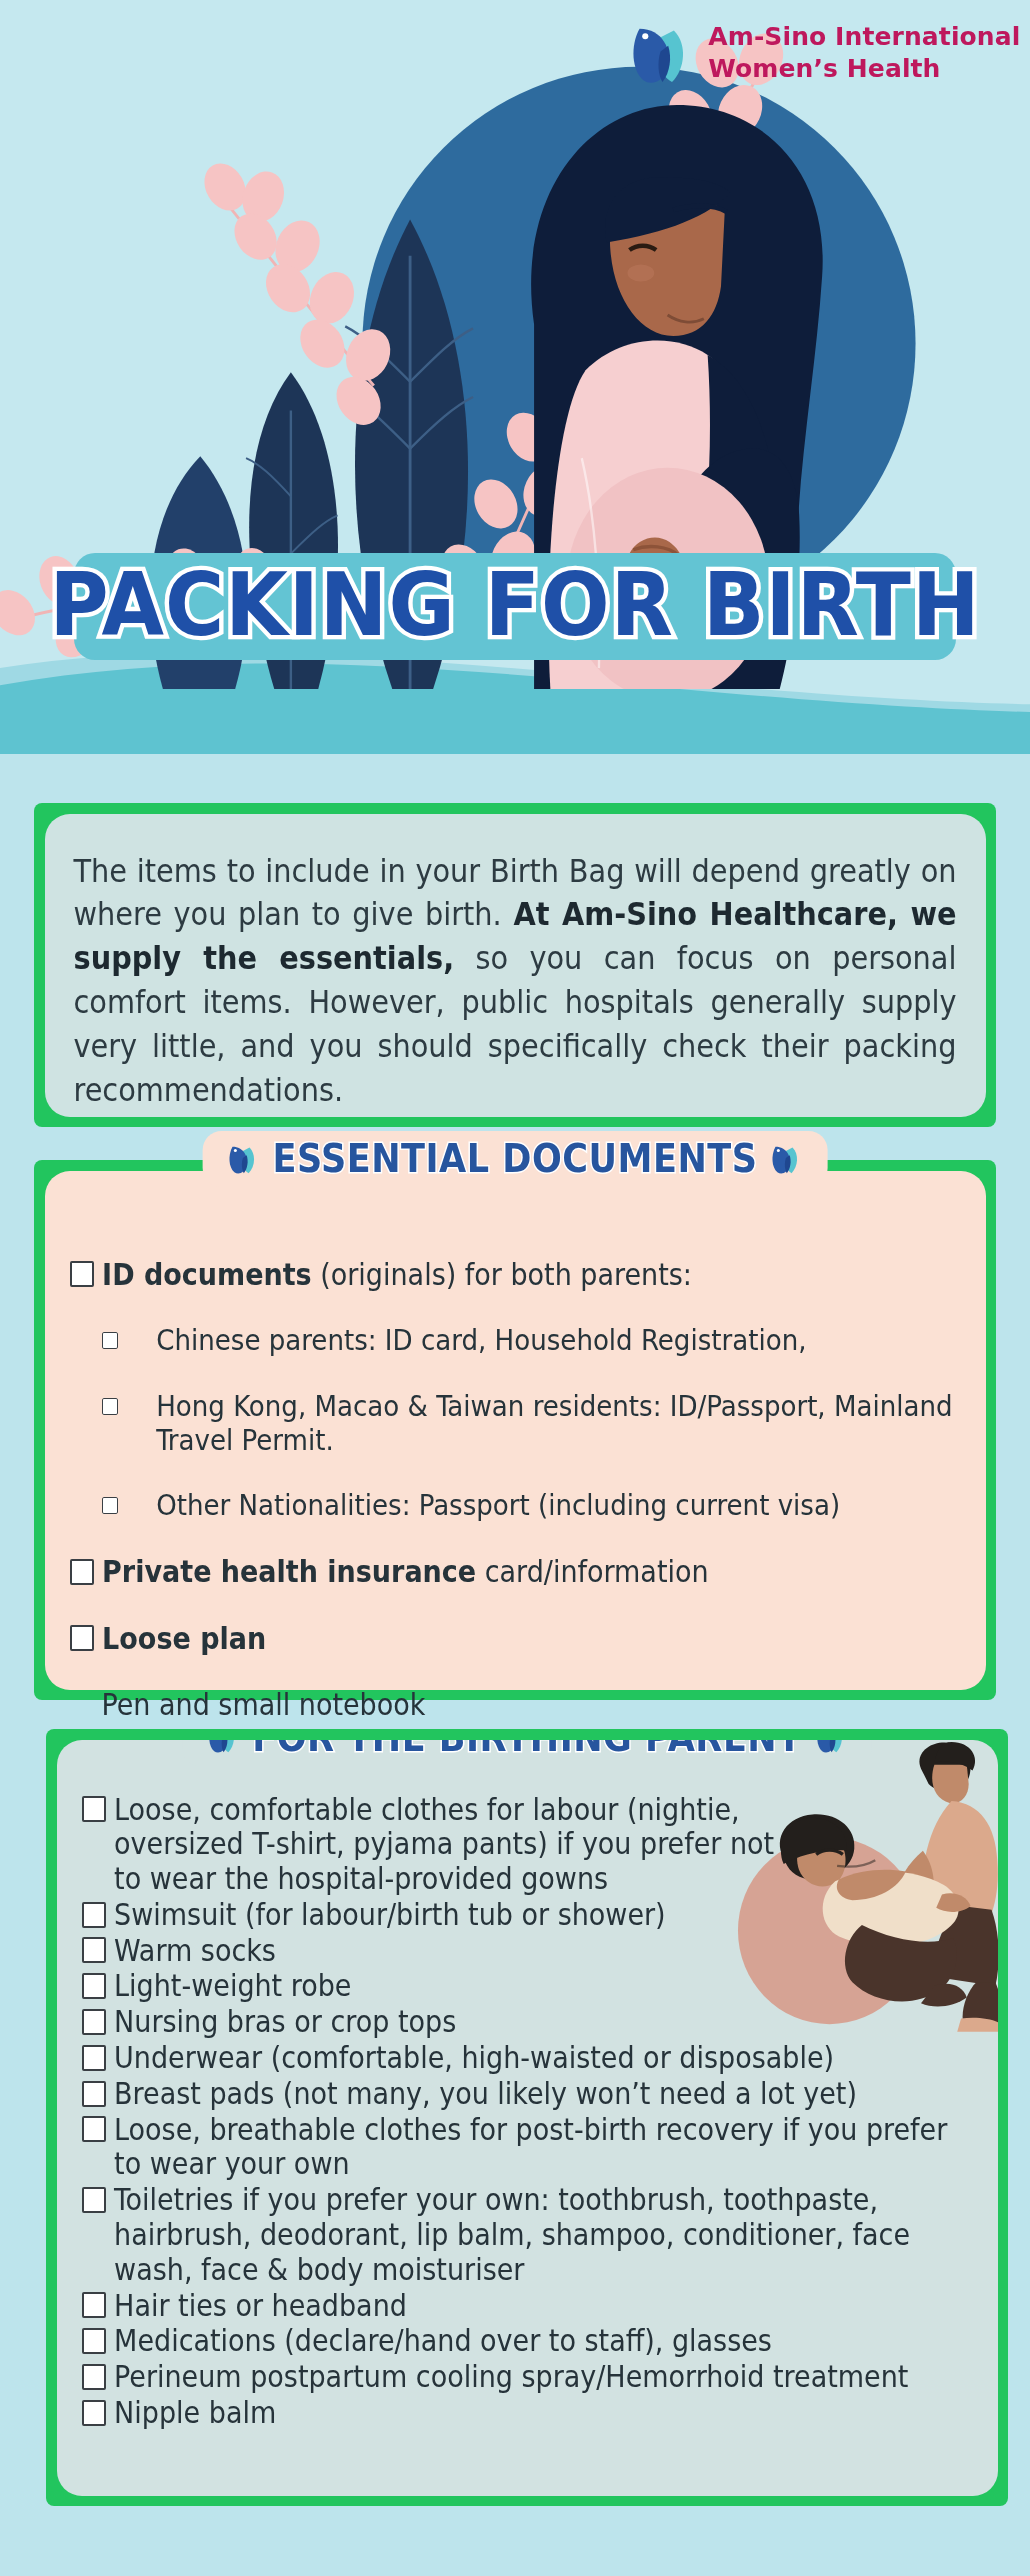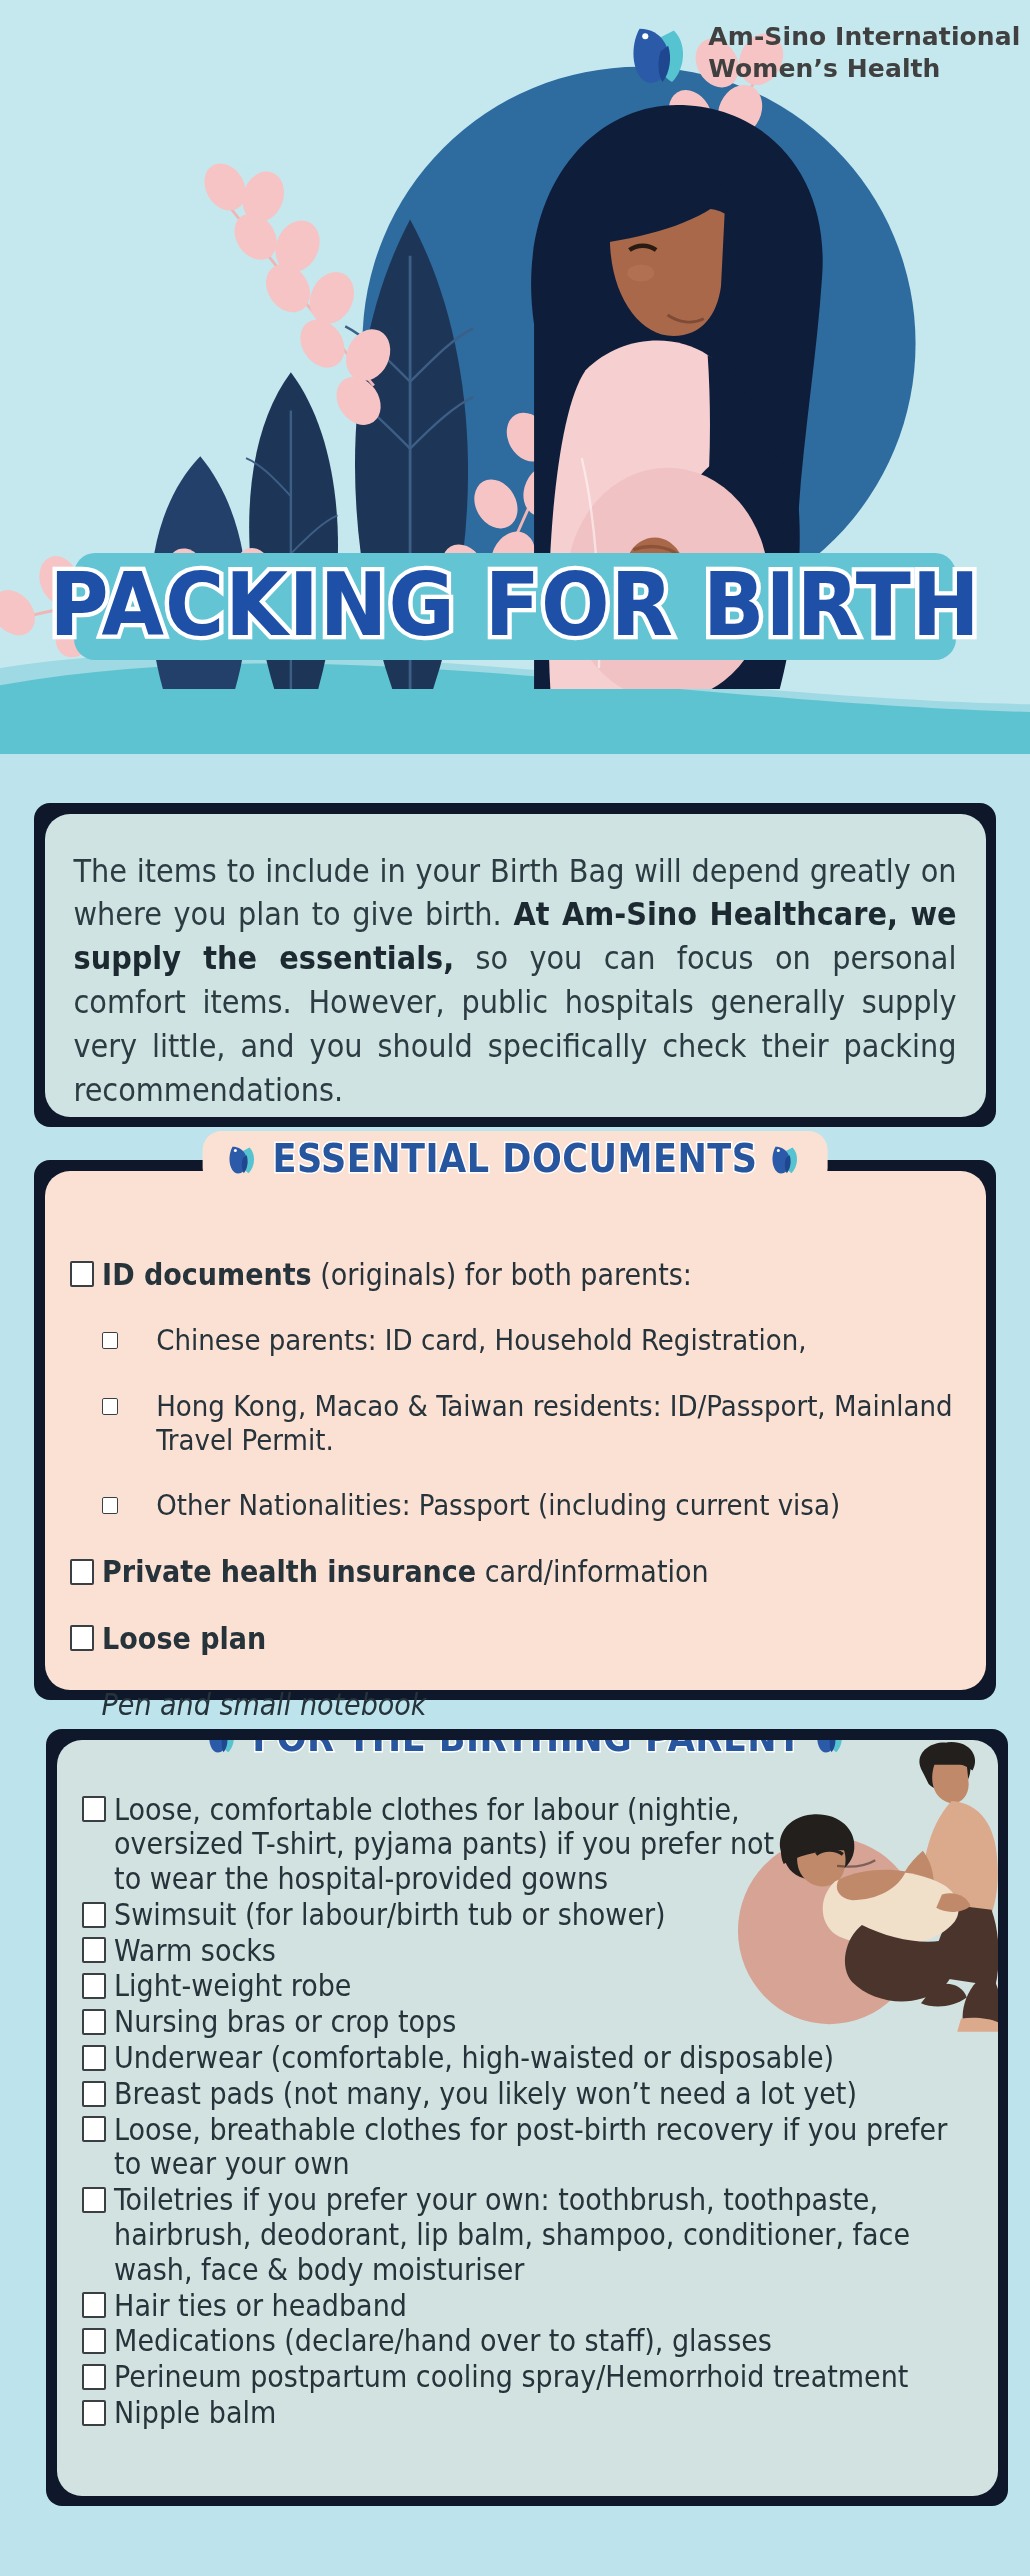--- a/index.html
+++ b/index.html
@@ -13,35 +13,35 @@
 
   
   .hero { position:absolute; left:0; top:0; width:1030px; height:754px; overflow:hidden; background:#c5e8ef; }
   .hero-wave { position:absolute; left:0; top:0; width:1030px; height:754px; }
   .hero-art  { position:absolute; left:0; top:0; width:1030px; height:754px; }
 
   
   .logo { position:absolute; left:630px; top:17px; display:flex; align-items:center; gap:15.3px; }
   .logo-mark { width:63px; height:71px; flex:0 0 auto; }
   .logo-text { font-family:"DejaVu Sans","Liberation Sans",sans-serif; font-weight:bold; font-size:25px;
-               line-height:1.28; color:#404040; letter-spacing:0.1px; }
+               line-height:1.28; color:#be185d; letter-spacing:0.1px; }
 
   
   .title-band { position:absolute; left:74px; top:553px; width:882px; height:107px;
                 background:#63c4d3; border-radius:21px; }
   .title {
     position:absolute; left:0; top:551px; width:1030px; text-align:center;
     font-family:"DejaVu Sans Condensed","DejaVu Sans","Liberation Sans",sans-serif;
     font-weight:bold; font-size:88px; line-height:107px; letter-spacing:1px;
     color:#1f50a8; transform:scaleX(1.02);
     -webkit-text-stroke:8.6px #ffffff; paint-order:stroke fill;
   }
 
   
-  .card { position:absolute; border-radius:16px; background:#0f172a; padding:10.5px; }
+  .card { position:absolute; border-radius:8px; background:#22c55e; padding:10.5px; }
   .card-inner { border-radius:25px; width:100%; height:100%; }
 
   
   #intro-card { left:34px; top:803px; width:962px; height:324px; }
   #intro-card .card-inner { background:#cfe3e2; padding:36px 29px 29px 29px; }
   .intro-text {
     font-size:32px; line-height:1.37; color:#2d3b42; text-align:justify;
     text-justify:inter-word; font-family:"DejaVu Sans Condensed","DejaVu Sans",sans-serif;
   }
   .intro-text b { font-weight:bold; color:#1d2930; }
@@ -72,21 +72,21 @@
   .list { font-family:"DejaVu Sans Condensed","DejaVu Sans",sans-serif; color:#26333a; }
   .li { display:flex; align-items:flex-start; font-size:30px; line-height:1.16; margin-bottom:1.9px; }
   .li .cbx {
     flex:0 0 auto; width:24px; height:26px; margin:3.8px 8.6px 0 0;
     border:2.4px solid #3a3f44; background:#ffffff; border-radius:1.9px;
   }
   .li .cbx.small { width:16px; height:17px; border-width:1.9px; margin:7.6px 6.7px 0 0; }
   .li .txt { flex:1 1 auto; }
   .li .txt b { font-weight:bold; }
   .li.sub   { padding-left:32px; font-size:29px;gap:32px; }
-  .li.plain { padding-left:32px;font-style:italic; }
+  .li.plain { padding-left:32px; }
   .li.plain .txt { padding-left:0; }
 
   #docs-list .li { margin-bottom:1px;margin-top:32px; }
   #parent-list .li { margin-bottom:1px; position:relative; z-index:2; }
   #parent-list .li.w1 { max-width:711px; }
   #parent-list .li.w2 { max-width:754px; }
 
   
   .ball-art { position:absolute; right:-5.7px; top:-3.8px; width:286px; height:296px; z-index:1; }
 </style>

